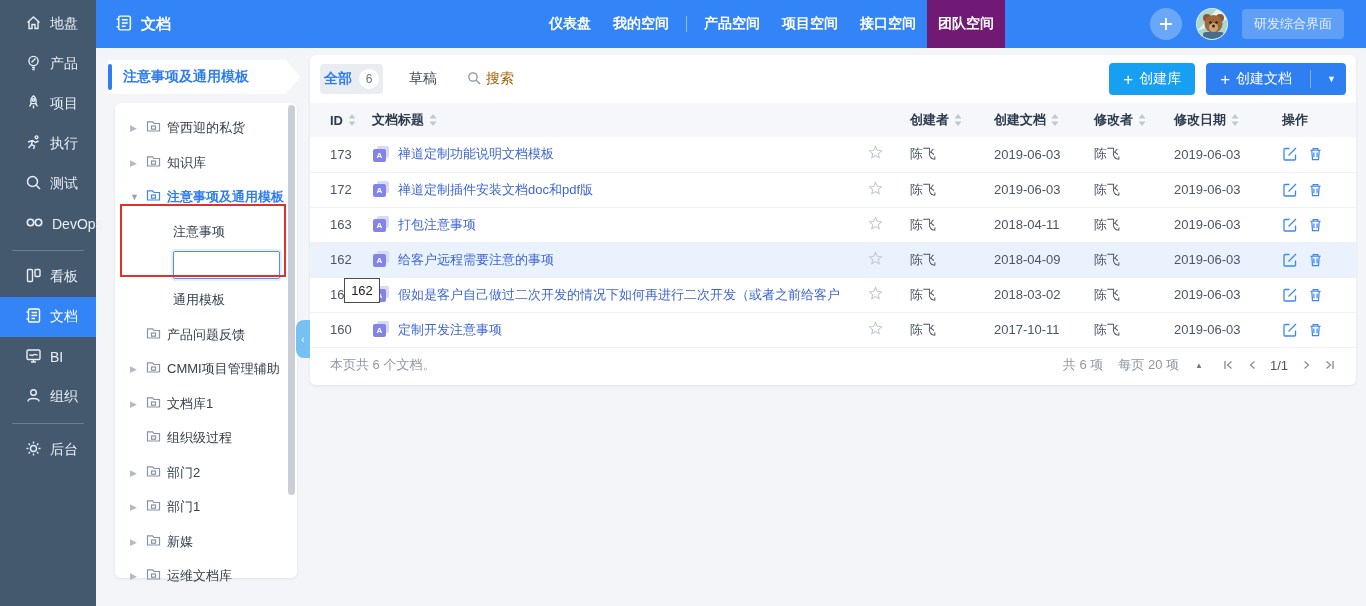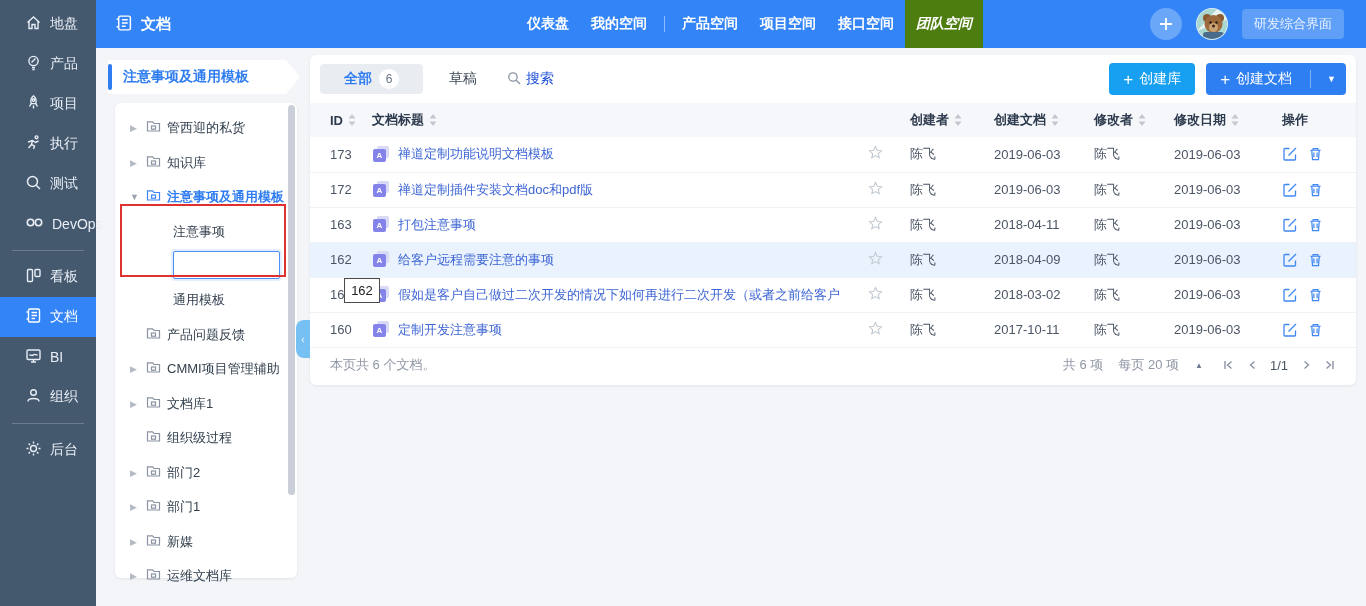--- a/index.html
+++ b/index.html
@@ -8,23 +8,23 @@
   
   .sidebar { position:absolute; left:0; top:0; width:96px; height:606px; background:#44586e; padding-top:4px; z-index:3; }
   .side-item { height:40px; display:flex; align-items:center; padding-left:25px; gap:8px; color:#e8eef5; font-size:14px; cursor:pointer; white-space:nowrap; }
   .side-item.active { background:#3385f7; color:#fff; }
   .side-item svg { flex:0 0 auto; }
   .side-divider { height:1px; background:rgba(255,255,255,.22); margin:6px 12px; }
 
   
   .topbar { position:absolute; left:96px; top:0; width:1270px; height:48px; background:#3385f7; color:#fff; z-index:2; }
   .tb-title { position:absolute; left:19px; top:0; height:48px; display:flex; align-items:center; gap:8px; font-size:15px; font-weight:bold; }
-  .tb-nav { position:absolute; left:420px; top:0; height:48px; display:flex; align-items:center; font-size:14px; }
+  .tb-nav { position:absolute; left:442px; top:0; height:48px; display:flex; align-items:center; font-size:14px; }
   .tb-nav .nav-item { padding:0 11px; height:48px; display:flex; align-items:center; cursor:pointer; font-weight:bold; }
-  .tb-nav .nav-item.active { background:#4d7c0f;font-style:italic; }
+  .tb-nav .nav-item.active { background:#701a75; }
   .tb-nav .nav-sep { width:1px; height:16px; background:rgba(255,255,255,.45); margin:0 6px; }
   .tb-right { position:absolute; right:22px; top:0; height:48px; display:flex; align-items:center; gap:14px; }
   .plus-circle { width:32px; height:32px; border-radius:50%; background:rgba(255,255,255,.28); display:flex; align-items:center; justify-content:center; cursor:pointer; }
   .avatar { width:32px; height:32px; border-radius:50%; overflow:hidden; background:#bfe0e8; cursor:pointer; border:1px solid rgba(255,255,255,.4); }
   .ws-btn { background:rgba(255,255,255,.22); border-radius:4px; height:30px; padding:0 12px; display:flex; align-items:center; font-size:13px; color:#e8f1ff; cursor:pointer; }
 
   
   .crumb-flag { position:absolute; left:108px; top:60px; width:192px; height:34px; background:#fff; display:flex; align-items:center; padding-left:15px; font-size:14px; font-weight:bold; color:#2f7df0; clip-path:polygon(0 0, calc(100% - 14px) 0, 100% 50%, calc(100% - 14px) 100%, 0 100%); z-index:2; }
   .crumb-bar { position:absolute; left:0; top:4px; bottom:4px; width:4px; border-radius:2px; background:#2f7df0; }
   .tree-card { position:absolute; left:115px; top:103px; width:182px; height:475px; background:#fff; border-radius:6px; box-shadow:0 1px 3px rgba(30,40,60,.08); padding:8px 0; z-index:1; }
@@ -36,25 +36,25 @@
   .tree-item.child { padding-left:58px; }
   .tree-input-row { padding:2px 0 4px 58px; }
   .tree-input-row input { width:107px; height:28px; border:1px solid #4a90f5; border-radius:2px; box-shadow:0 0 0 2px rgba(74,144,245,.15); outline:none; font-size:13px; padding:0 6px; }
   .tree-scroll { position:absolute; right:2px; top:2px; width:7px; height:390px; background:#c9ced7; border-radius:4px; }
   .annotation-box { position:absolute; left:120px; top:204px; width:166px; height:73px; border:2px solid #e03131; z-index:6; pointer-events:none; }
   .collapse-handle { position:absolute; left:296px; top:320px; width:14px; height:38px; background:#77c0f4; border-radius:8px 0 0 8px; display:flex; align-items:center; justify-content:center; color:#fff; font-size:10px; cursor:pointer; z-index:2; }
 
   
   .main-card { position:absolute; left:310px; top:55px; width:1046px; height:330px; background:#fff; border-radius:6px; box-shadow:0 1px 3px rgba(30,40,60,.08); z-index:1; }
   .toolbar { height:48px; display:flex; align-items:center; padding:0 10px; }
-  .tab-all { display:flex; align-items:center; gap:7px; background:#e9edf2; border-radius:4px; padding:5px 24px; cursor:pointer; }
+  .tab-all { display:flex; align-items:center; gap:7px; background:#e9edf2; border-radius:4px; padding:5px 4px; cursor:pointer; }
   .tab-all .tl { color:#2f7df0; font-weight:bold; font-size:14px; }
   .tab-all .badge { background:#fff; min-width:20px; height:20px; border-radius:10px; display:flex; align-items:center; justify-content:center; font-size:12px; color:#6a7483; padding:0 5px; }
   .tab-plain { margin-left:26px; font-size:14px; color:#3c4656; cursor:pointer; }
-  .tab-search { margin-left:30px; font-size:14px; color:#1d4ed8; cursor:pointer; display:flex; align-items:center; gap:5px; }
+  .tab-search { margin-left:30px; font-size:14px; color:#a16207; cursor:pointer; display:flex; align-items:center; gap:5px; }
   .btns { margin-left:auto; display:flex; gap:11px; }
   .btn { height:32px; border-radius:4px; color:#fff; font-size:14px; display:flex; align-items:center; padding:0 14px; gap:6px; cursor:pointer; border:none; }
   .btn .plus { font-size:17px; line-height:1; font-weight:normal; }
   .btn-lib { background:#17a0f2; }
   .btn-doc { background:#2e7ff2; padding-right:0; }
   .btn-doc .split { width:1px; height:18px; background:rgba(255,255,255,.4); margin-left:12px; }
   .btn-doc .dd { padding:0 10px; font-size:9px; }
 
   table.doc-table { width:100%; border-collapse:collapse; table-layout:fixed; font-size:13px; }
   .doc-table th { background:#f5f7fa; height:34px; text-align:left; color:#2e3b4e; font-size:13px; }

